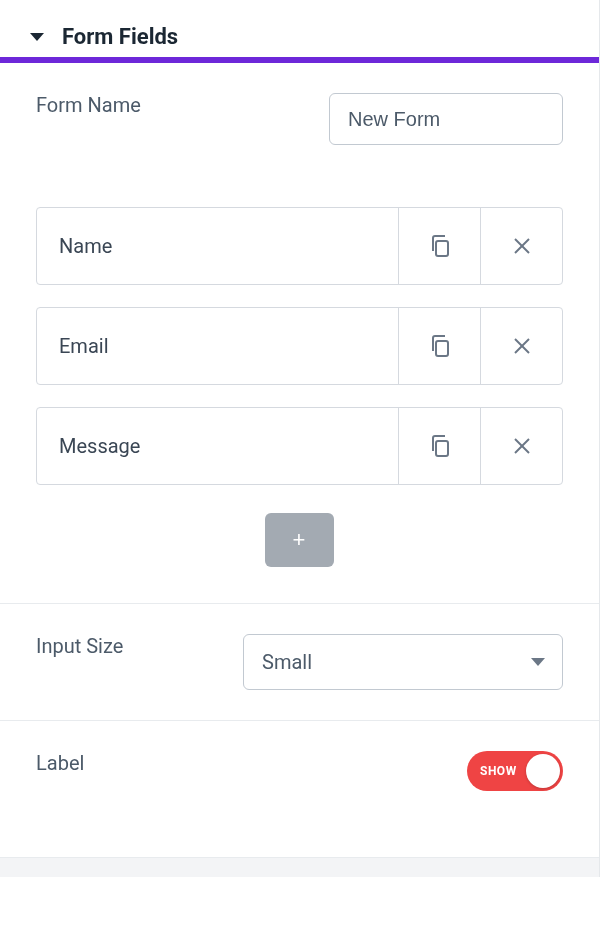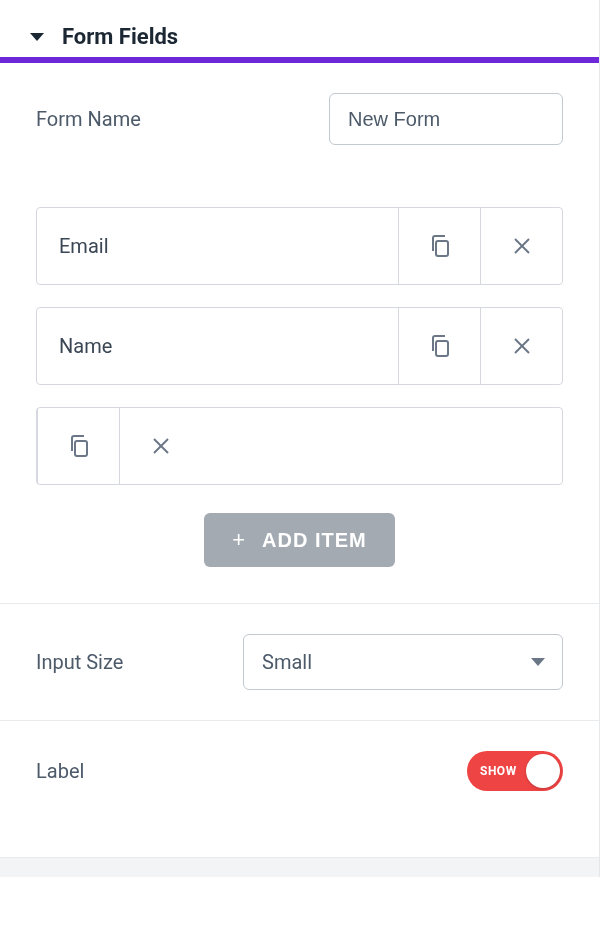--- a/index.html
+++ b/index.html
@@ -28,21 +28,20 @@
       border-right: 7px solid transparent;
       border-top: 8px solid #1b2733;
     }
     .section-title {
       font-size: 22px;
       font-weight: 700;
       color: #1b2733;
     }
     .control-row {
       display: flex;
-      align-items: center;
       justify-content: space-between;
       padding: 30px 36px;
     }
     .control-row-split {
       border-top: 1px solid #e8ebee;
       gap: 36px;
     }
     .label {
       font-size: 20px;
       color: #4c5a69;
@@ -205,70 +204,70 @@
 </div>
 
 <div class="control-row">
   <span class="label">Form Name</span>
   <input type="text" class="text-input" value="New Form" style="">
 </div>
 
 <div class="items-block">
 
   <div class="item-row">
-    <div class="item-label-cell">Email</div>
+    <div class="item-label-cell">Name</div>
     <div class="item-action">
       <svg class="icon-stroke" width="22" height="24" viewBox="0 0 22 24">
         <rect x="7" y="7" width="12" height="15" rx="2"></rect>
         <path d="M4 17 V4 a2 2 0 0 1 2 -2 h10"></path>
       </svg>
     </div>
     <div class="item-action">
       <svg class="icon-stroke" width="20" height="20" viewBox="0 0 20 20" stroke-width="2.5">
         <line x1="3" y1="3" x2="17" y2="17"></line>
         <line x1="17" y1="3" x2="3" y2="17"></line>
       </svg>
     </div>
   </div>
 
   <div class="item-row">
-    <div class="item-label-cell">Name</div>
+    <div class="item-label-cell">Email</div>
     <div class="item-action">
       <svg class="icon-stroke" width="22" height="24" viewBox="0 0 22 24">
         <rect x="7" y="7" width="12" height="15" rx="2"></rect>
         <path d="M4 17 V4 a2 2 0 0 1 2 -2 h10"></path>
       </svg>
     </div>
     <div class="item-action">
       <svg class="icon-stroke" width="20" height="20" viewBox="0 0 20 20" stroke-width="2.5">
         <line x1="3" y1="3" x2="17" y2="17"></line>
         <line x1="17" y1="3" x2="3" y2="17"></line>
       </svg>
     </div>
   </div>
 
   <div class="item-row">
+    <div class="item-label-cell">Message</div>
     <div class="item-action">
       <svg class="icon-stroke" width="22" height="24" viewBox="0 0 22 24">
         <rect x="7" y="7" width="12" height="15" rx="2"></rect>
         <path d="M4 17 V4 a2 2 0 0 1 2 -2 h10"></path>
       </svg>
     </div>
     <div class="item-action">
       <svg class="icon-stroke" width="20" height="20" viewBox="0 0 20 20" stroke-width="2.5">
         <line x1="3" y1="3" x2="17" y2="17"></line>
         <line x1="17" y1="3" x2="3" y2="17"></line>
       </svg>
     </div>
   </div>
 
   <div class="add-item-wrapper">
     <button class="add-item-button">
       <span class="plus-icon">+</span>
-      <span>ADD ITEM</span>
     </button>
   </div>
 </div>
 
 <div class="control-row control-row-split">
   <span class="label">Input Size</span>
   <div class="select-wrap">
     <div class="select-input">
       <span>Small</span>
     </div>

